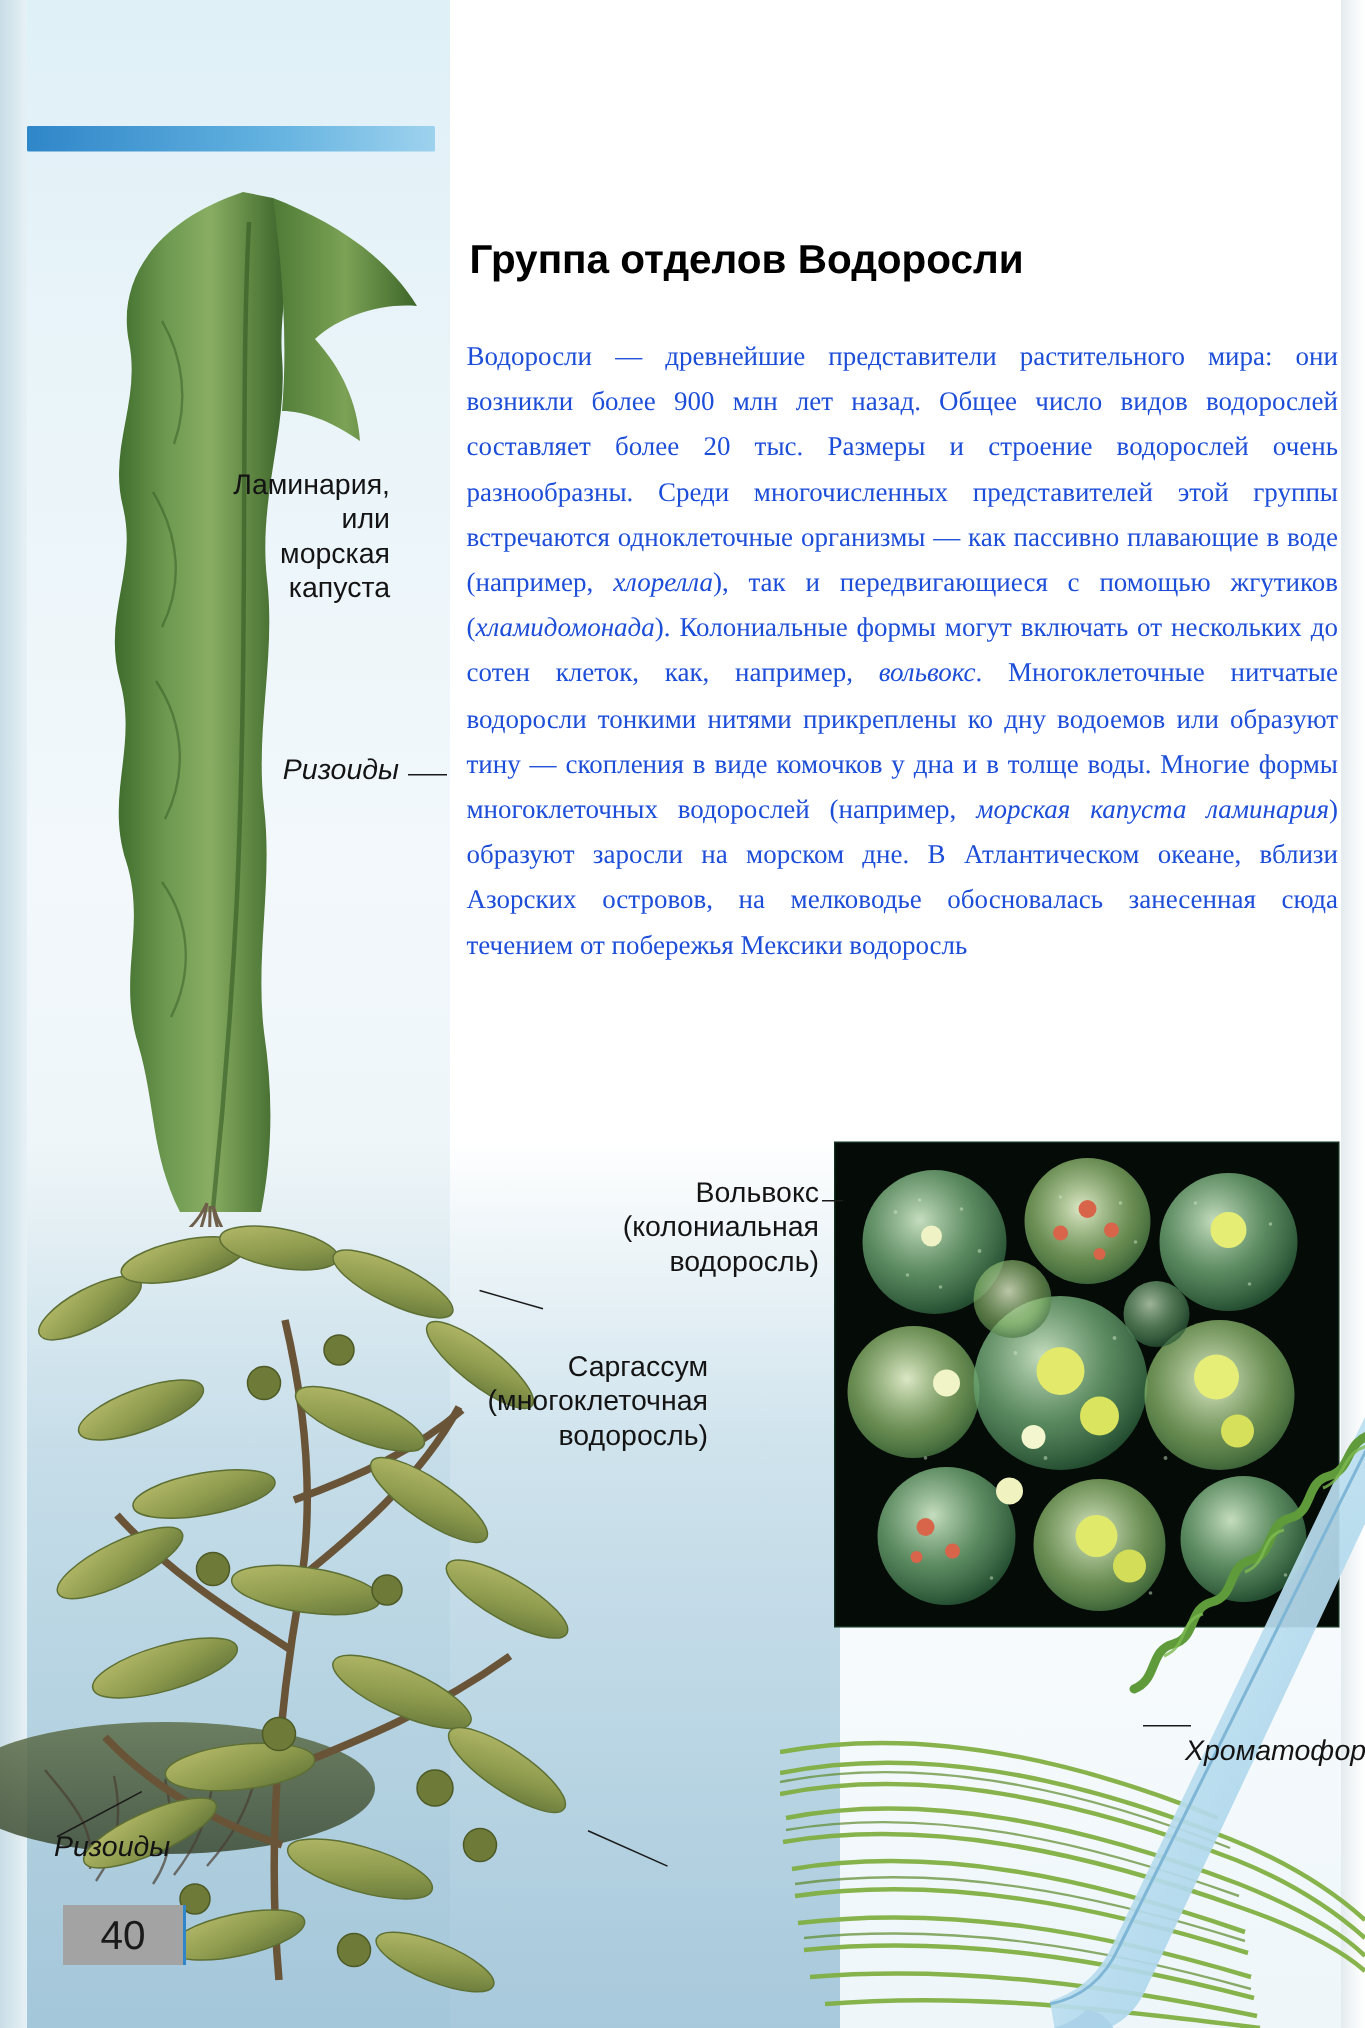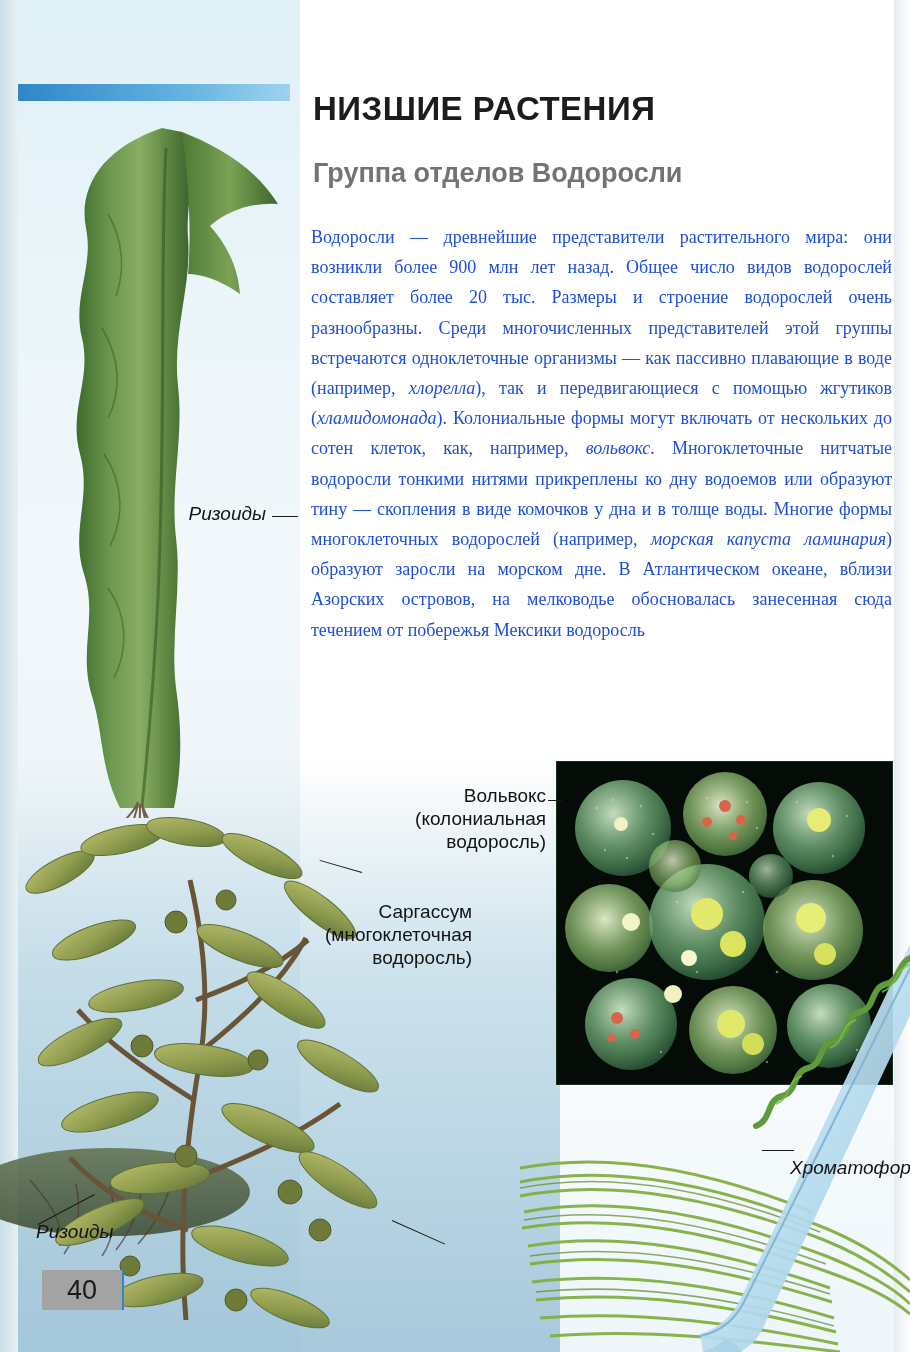--- a/index.html
+++ b/index.html
@@ -65,21 +65,21 @@
     font-size: 33px;
     letter-spacing: .5px;
     color: #1c1c1c;
   }
   .h2 {
     position: absolute;
     left: 313px; top: 158px;
     font-family: "Liberation Sans", sans-serif;
     font-weight: bold;
     font-size: 27px;
-    color: #737373;
+    color: #000000;
   }
 
   
   .body-col {
     position: absolute;
     left: 311px; top: 222px;
     width: 581px;
     font-family: "Liberation Serif", serif;
     font-size: 18px;
     line-height: 30.2px;
@@ -381,27 +381,28 @@
     </g>
     <g stroke="#7ebb50" stroke-width="2" fill="none" opacity=".8">
       <path d="M222 34 C 204 38, 208 56, 192 62"></path>
       <path d="M166 90 C 150 94, 156 112, 140 118"></path>
       <path d="M112 146 C 96 150, 102 168, 86 174"></path>
     </g>
 
     <path d="M34 410 C 20 424, 6 420, 0 430 L56 430 C 52 418, 44 410, 34 410 Z" fill="#a8d0e6" opacity=".85"></path>
   </svg>
 
-  <div class="h1">НИЗШИЕ РАСТЕНИЯ</div>
   <div class="h2">Группа отделов Водоросли</div>
 
   <div class="body-col">
     <p>Водоросли — древнейшие представители растительного мира: они возникли более 900 млн лет назад. Общее число видов водорослей составляет более 20 тыс. Размеры и строение водорослей очень разнообразны. Среди многочисленных представителей этой группы встречаются одноклеточные организмы — как пассивно плавающие в воде (например, <i>хлорелла</i>), так и передвигающиеся с помощью жгутиков (<i>хламидомонада</i>). Колониальные формы могут включать от нескольких до сотен клеток, как, например, <i>вольвокс</i>. Многоклеточные нитчатые водоросли тонкими нитями прикреплены ко дну водоемов или образуют тину — скопления в виде комочков у дна и в толще воды. Многие формы многоклеточных водорослей (например, <i>морская капуста ламинария</i>) образуют заросли на морском дне. В Атлантическом океане, вблизи Азорских островов, на мелководье обосновалась занесенная сюда течением от побережья Мексики водоросль</p>
   </div>
 
+  <div class="cap right" style="left:120px; top:312px; width:140px; white-space:pre-line;">Ламинария, или
+морская капуста</div>
 
   <div class="cap italic right" style="left:186px; top:502px; width:80px;">Ризоиды</div>
   <div class="leader" style="left:272px; top:516px; width:26px;"></div>
 
   <div class="cap italic" style="left:36px; top:1220px; width:120px;">Ризоиды</div>
   <div class="leader" style="left:38px; top:1224px; width:64px; transform:rotate(-28deg); transform-origin:left center;"></div>
 
   <div class="cap right" style="left:386px; top:784px; width:160px; white-space:pre-line;">Вольвокс
 (колониальная
 водоросль)</div>

